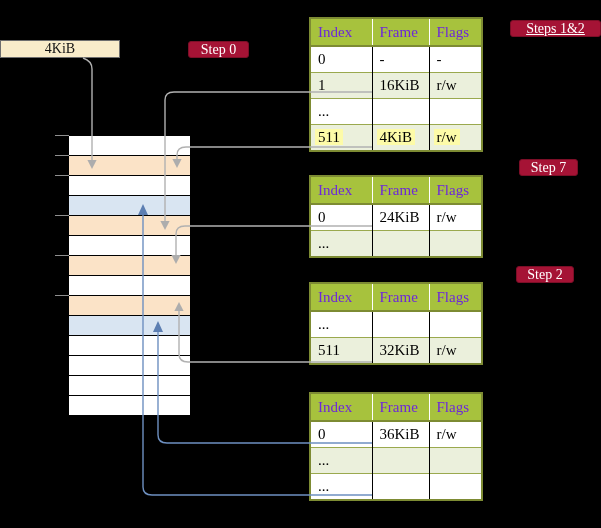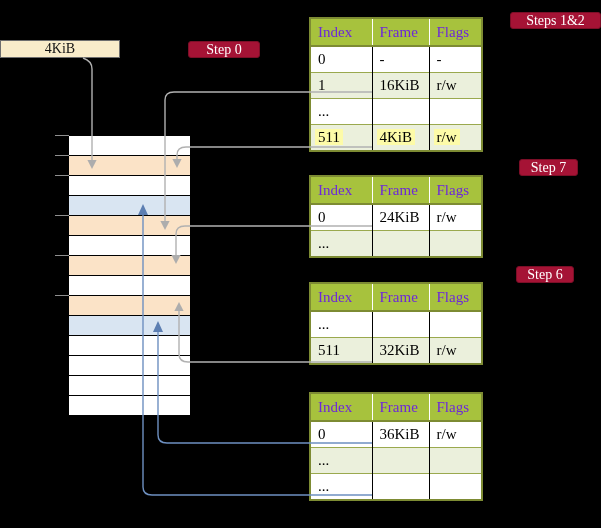--- a/index.html
+++ b/index.html
@@ -17,22 +17,22 @@
     color:#111;font-size:14px;line-height:16px;text-align:center;
   }
 
   
   .badge{
     position:absolute;height:17px;box-sizing:border-box;
     background:#a51335;border:1px solid #7c0e27;border-radius:3px;
     color:#fff;font-size:14px;line-height:15px;text-align:center;
     padding:0 4px;white-space:nowrap;
   }
-  #badge-step0{left:188px;top:41px;width:72px;}
-  #badge-steps12{left:510px;top:12px;width:91px;}
+  #badge-step0{left:188px;top:41px;width:61px;}
+  #badge-steps12{left:510px;top:20px;width:91px;text-decoration:underline;}
   #badge-step3{left:519px;top:159px;width:59px;}
   #badge-step4{left:516px;top:266px;width:58px;}
 
   
   .memcol{position:absolute;left:69px;top:136px;width:121px;}
   .mrow{height:19px;border-bottom:1px solid #000;background:#fff;}
   .tone-plain{background:#ffffff;}
   .tone-pt{background:#fbe3c7;}
   .tone-data{background:#d9e5f2;}
   .tick{position:absolute;left:55px;width:14px;height:1px;background:#8f8f8f;}
@@ -75,21 +75,21 @@
 
 <div class="canvas">
 
   <div class="rootbox">
     <span>4KiB</span>
   </div>
 
   <div class="badge" id="badge-step0">Step 0</div>
   <div class="badge" id="badge-steps12">Steps 1&amp;2</div>
   <div class="badge" id="badge-step3">Step 7</div>
-  <div class="badge" id="badge-step4">Step 6</div>
+  <div class="badge" id="badge-step4">Step 2</div>
 
   <div class="memcol">
     <div class="mrow tone-plain"></div>
     <div class="mrow tone-pt"></div>
     <div class="mrow tone-plain"></div>
     <div class="mrow tone-data"></div>
     <div class="mrow tone-pt"></div>
     <div class="mrow tone-plain"></div>
     <div class="mrow tone-pt"></div>
     <div class="mrow tone-plain"></div>

